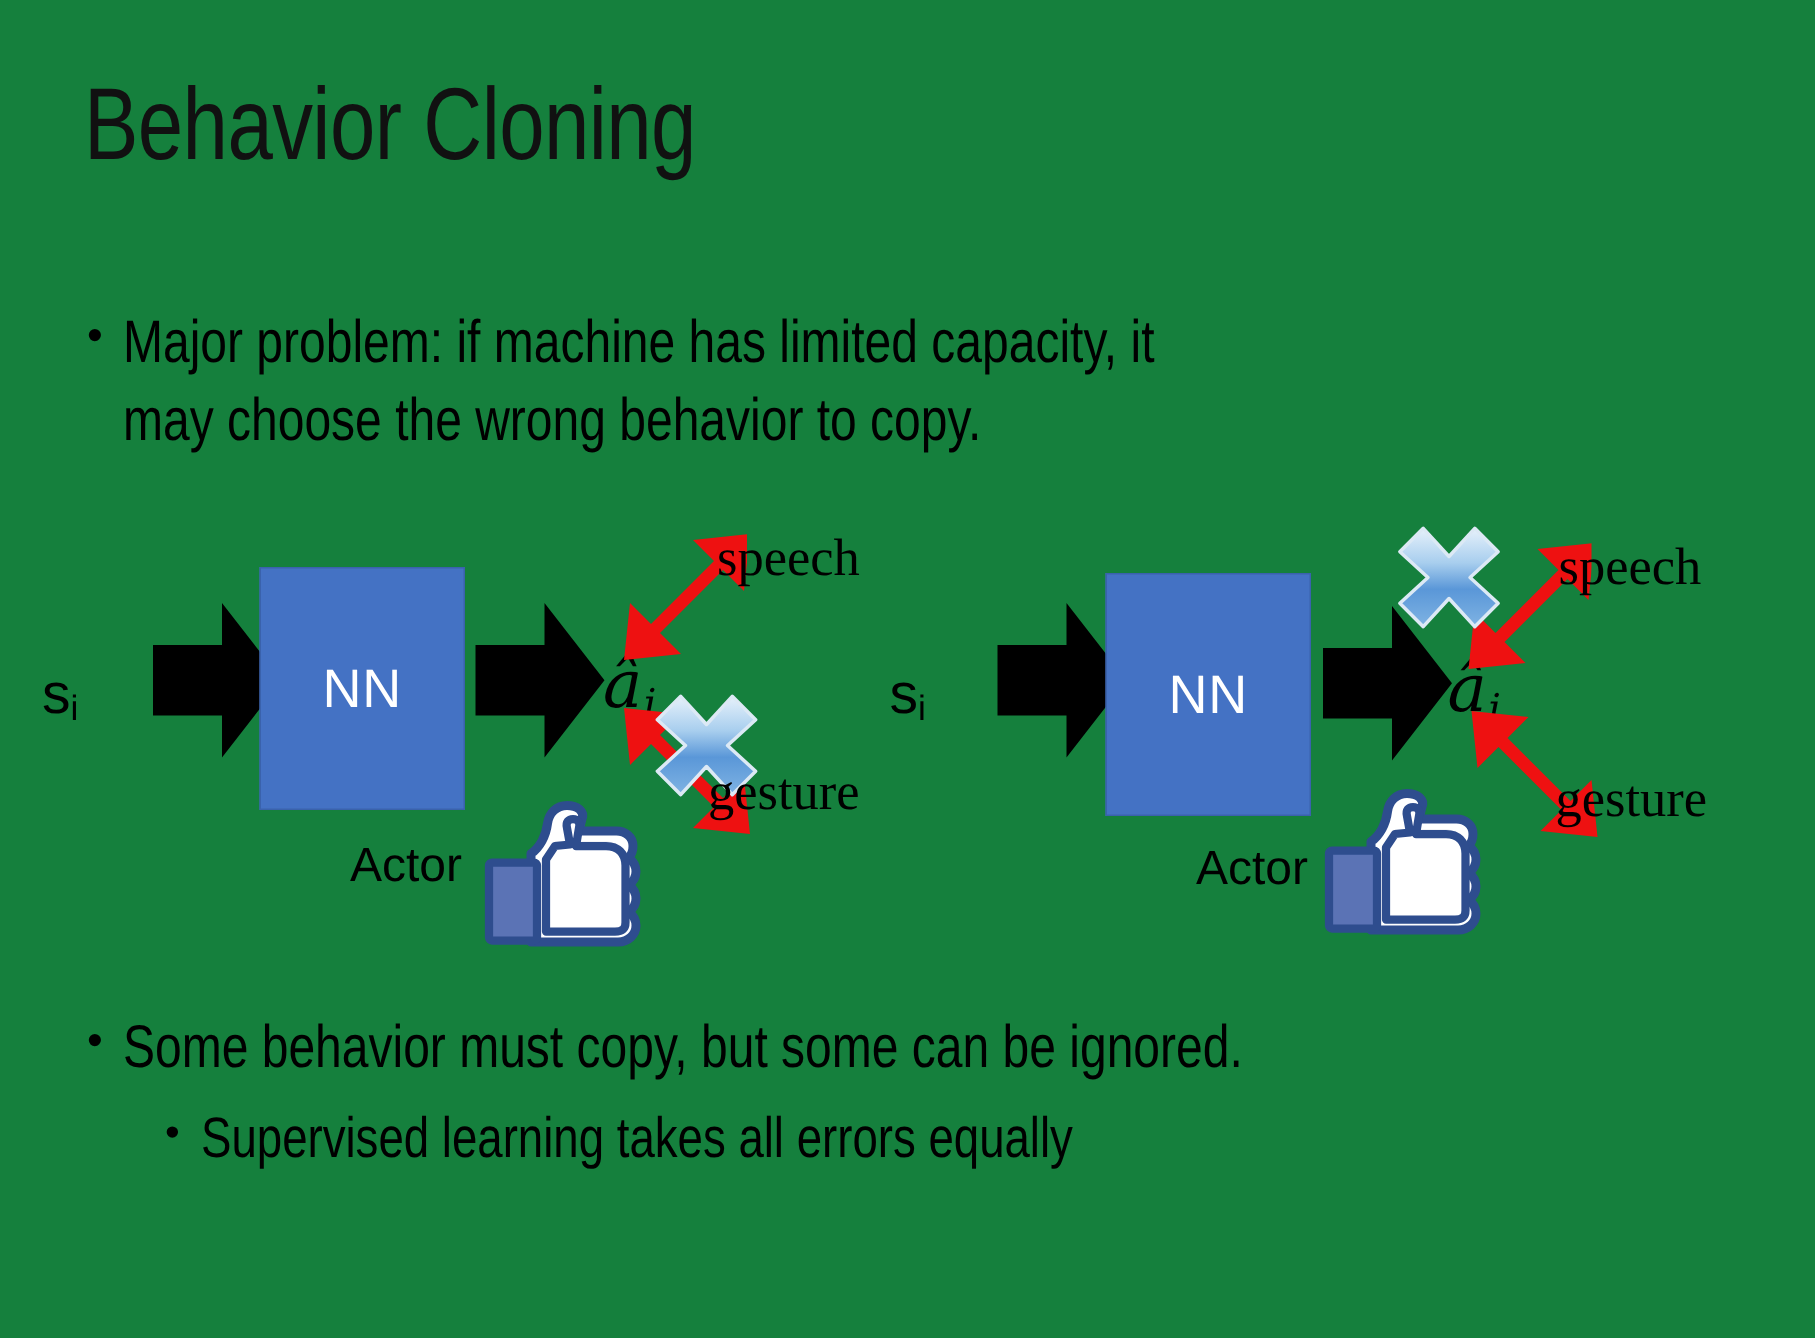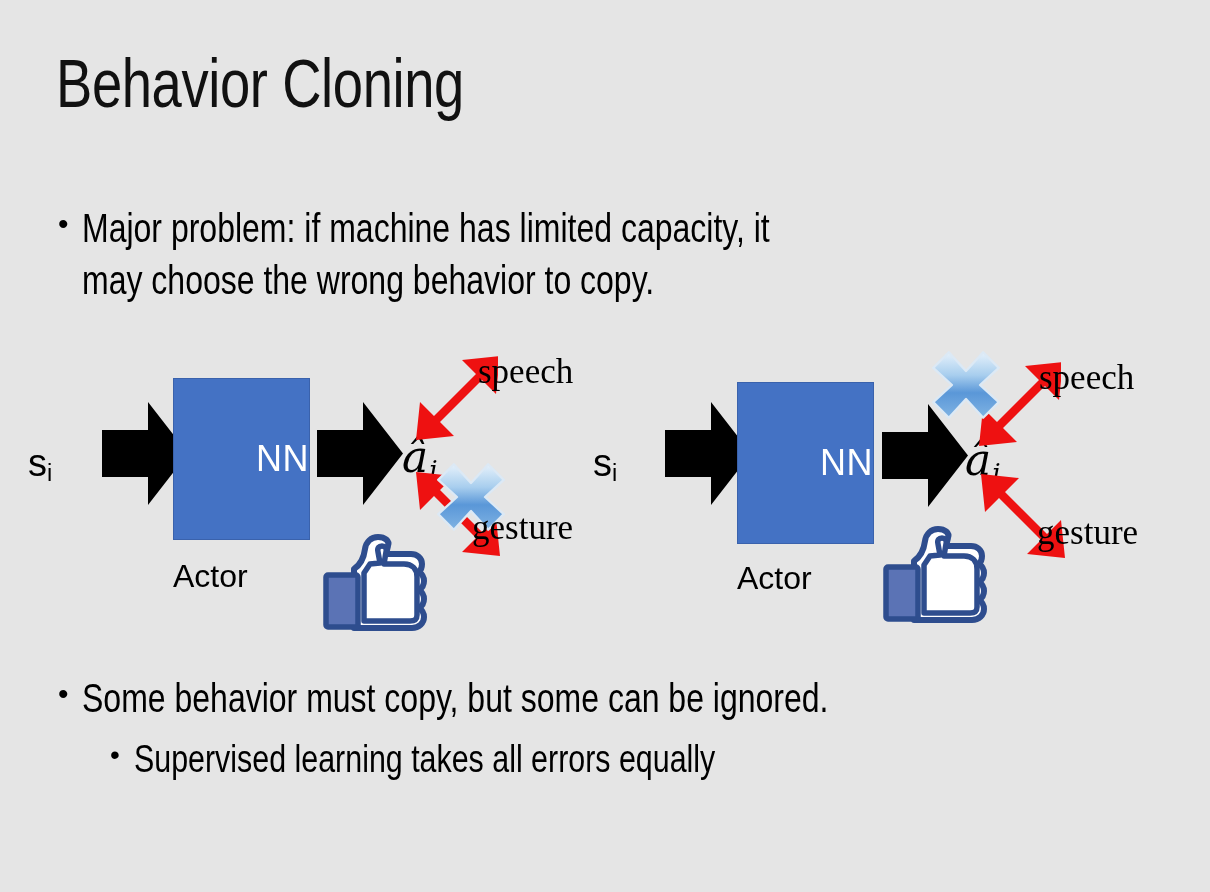--- a/index.html
+++ b/index.html
@@ -4,21 +4,21 @@
 <style>
   html, body {
     margin: 0;
     padding: 0;
     background: #ffffff;
   }
   #slide {
     position: relative;
     width: 1210px;
     height: 892px;
-    background: #e5e5e5;
+    background: #15803d;
     overflow: hidden;
     font-family: "Liberation Sans", sans-serif;
     color: #000000;
   }
 
   
   #slide-title {
     position: absolute;
     left: 56px;
     top: 48px;
@@ -81,34 +81,34 @@
     font-size: 0.62em;
     vertical-align: -0.22em;
   }
 
   .nn-box {
     position: absolute;
     background: #4472C4;
     border: 1.5px solid #3A62AC;
     display: flex;
     align-items: center;
-    justify-content: flex-end;
+    justify-content: center;
   }
   .nn-box .nn-text {
     color: #ffffff;
     font-size: 36px;
     letter-spacing: 0.5px;
   }
 
   .actor-label {
     position: absolute;
     font-size: 32px;
     line-height: 1;
     color: #000;
-    text-align: left;
+    text-align: right;
   }
 
   .blk-arrow {
     position: absolute;
   }
 
   .ahat {
     position: absolute;
     font-family: "DejaVu Serif", "Liberation Serif", serif;
     font-style: italic;

